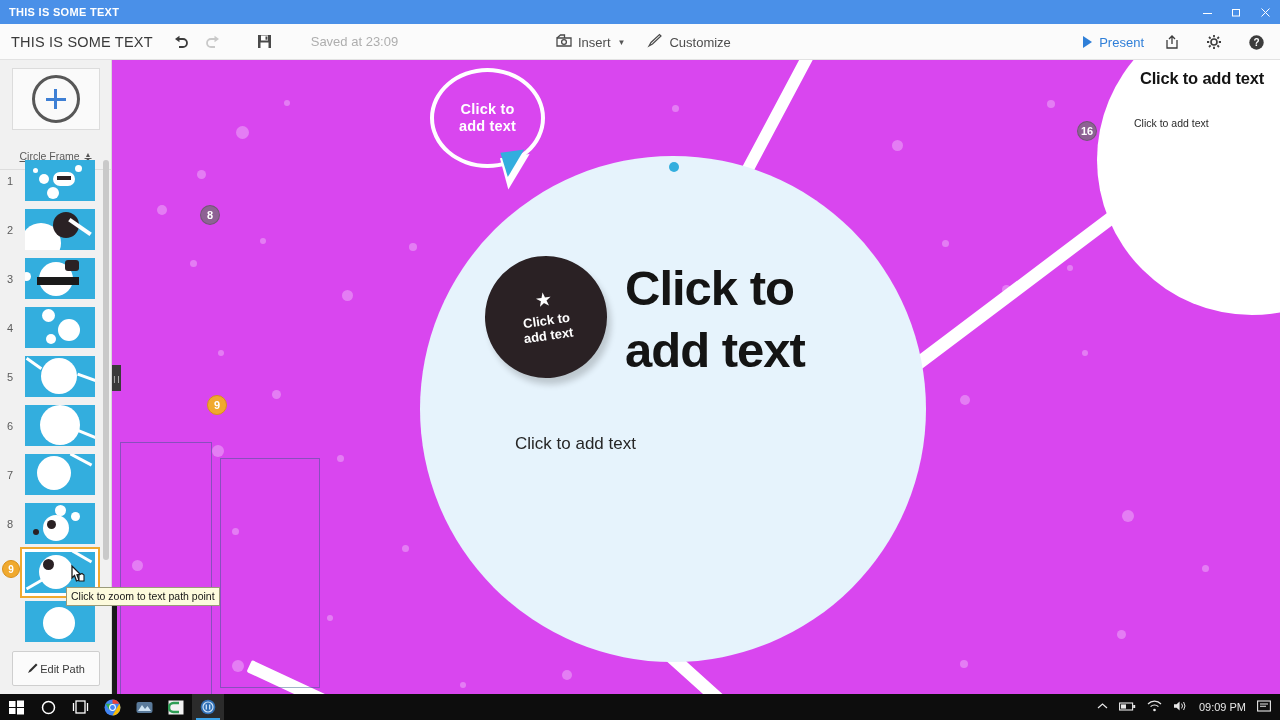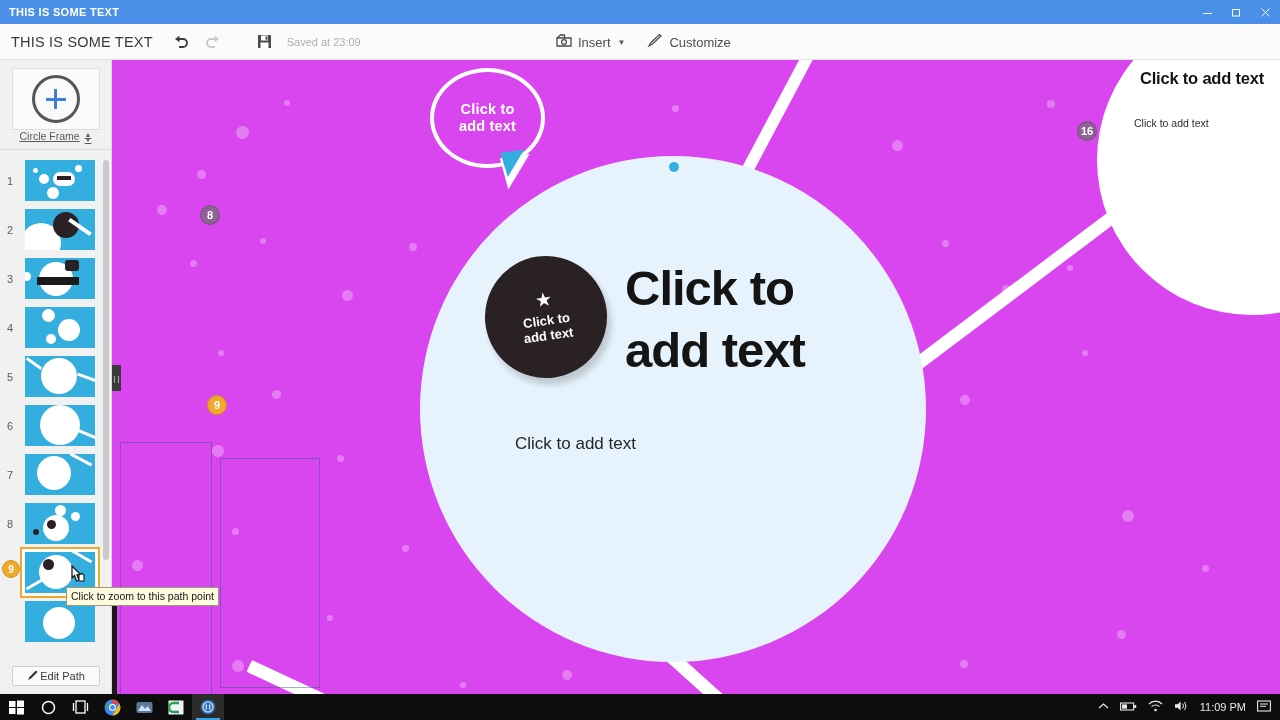--- a/index.html
+++ b/index.html
@@ -37,21 +37,21 @@
   }
   .doc-title {
     margin-left: 11px; font-size: 14.5px; color: #3a3a3a;
     letter-spacing: .2px;
   }
   .tb-icon {
     display: flex; align-items: center; justify-content: center;
     width: 28px; height: 28px;
   }
   .tb-group-left { display: flex; align-items: center; margin-left: 14px; gap: 4px; }
-  .saved-text { font-size: 11px; color: #aeaeae; margin-left: 4px; }
+  .saved-text { font-size: 13px; color: #aeaeae; margin-left: 28px; }
   .tb-center {
     position: absolute; left: 556px; top: 0; height: 36px;
     display: flex; align-items: center; gap: 22px;
   }
   .tb-item {
     display: flex; align-items: center; gap: 6px;
     font-size: 13px; color: #4d4d4d;
   }
   .caret { font-size: 8px; color: #555; margin-left: 1px; }
   .tb-right {
@@ -84,21 +84,21 @@
     width: 48px; height: 48px; border-radius: 50%;
     border: 3px solid #575757;
     display: flex; align-items: center; justify-content: center;
   }
   .plus-v, .plus-h { position: absolute; background: #3e7fd4; }
   .plusbox { position: relative; width: 20px; height: 20px; }
   .plus-h { left: 0; top: 8.5px; width: 20px; height: 3px; }
   .plus-v { top: 0; left: 8.5px; height: 20px; width: 3px; }
   .frame-label {
     text-align: center; font-size: 10.5px; color: #5a5a5a;
-    margin-top: 0; display: flex; align-items: flex-end;
+    margin-top: 20px; display: flex; align-items: flex-end;
     justify-content: center; gap: 5px; text-decoration: underline;
   }
   .spinner-arrows { display: flex; flex-direction: column; line-height: 5px; font-size: 7px; color: #555; }
   .sidebar-sep { height: 1px; background: #dddddd; margin-top: 7px; }
 
   .thumbs {
     position: absolute; top: 96px; left: 0; width: 112px; height: 562px;
     overflow: hidden;
   }
   .thumb-row {
@@ -122,21 +122,21 @@
     background: #f0a92e; color: #fff; font-size: 10px; font-weight: bold;
     display: flex; align-items: center; justify-content: center;
     border: 1px solid #d8901a; z-index: 4;
   }
   .sb-scroll {
     position: absolute; right: 2px; top: 100px;
     width: 6px; height: 400px; background: #c9c9c9; border-radius: 3px;
   }
   .edit-path {
     position: absolute; bottom: 8px; left: 12px;
-    width: 88px; height: 20px; background: #fbfbfb;
+    width: 88px; height: 35px; background: #fbfbfb;
     border: 1px solid #cfcfcf; border-radius: 2px;
     display: flex; align-items: center; justify-content: center; gap: 1px;
     font-size: 11px; color: #3a3a3a;
   }
 
   
   .canvas {
     position: absolute; top: 60px; left: 112px;
     width: 1168px; height: 634px;
     background: #d946ef; overflow: hidden;
@@ -314,20 +314,47 @@
       <div class="tb-item">
         <span>
           <svg width="16" height="15" viewBox="0 0 16 15">
             <path d="M2 13 L4 9.5 L12.5 1.5 L14 3 L5.5 11 Z" stroke="#4a4a4a" stroke-width="1.2" fill="none"></path>
           </svg>
         </span>
         <span>Customize</span>
       </div>
     </div>
 
+    <div class="tb-right">
+      <div class="present-btn">
+        <span class="tri-play"></span>
+        <span>Present</span>
+      </div>
+      <div class="tb-icon">
+        <svg width="16" height="16" viewBox="0 0 16 16">
+          <path d="M3 6 L3 14 L13 14 L13 6" stroke="#3c3c3c" stroke-width="1.3" fill="none"></path>
+          <path d="M8 10 L8 2 M5 5 L8 2 L11 5" stroke="#3c3c3c" stroke-width="1.3" fill="none"></path>
+        </svg>
+      </div>
+      <div class="tb-icon">
+        <svg width="16" height="16" viewBox="0 0 16 16">
+          <circle cx="8" cy="8" r="3" stroke="#3c3c3c" stroke-width="1.6" fill="none"></circle>
+          <g stroke="#3c3c3c" stroke-width="1.8">
+            <path d="M8 1 L8 3.2 M8 12.8 L8 15 M1 8 L3.2 8 M12.8 8 L15 8"></path>
+            <path d="M3 3 L4.6 4.6 M11.4 11.4 L13 13 M13 3 L11.4 4.6 M4.6 11.4 L3 13"></path>
+          </g>
+        </svg>
+      </div>
+      <div class="tb-icon">
+        <svg width="17" height="17" viewBox="0 0 17 17">
+          <circle cx="8.5" cy="8.5" r="7.2" fill="#3c3c3c"></circle>
+          <text x="8.5" y="12.2" font-size="10" font-weight="bold" fill="#fff" text-anchor="middle" font-family="Liberation Sans">?</text>
+        </svg>
+      </div>
+    </div>
   </div>
 
   <div class="canvas">
 
     <div class="pathline" style="left:706px; top:-10px; width:190px; height:12px; transform: rotate(118deg);"></div>
     <div class="pathline" style="left:800px; top:300px; width:330px; height:13px; transform: rotate(-37deg);"></div>
     <div class="pathline" style="left:395px; top:440px; width:370px; height:13px; transform: rotate(42deg);"></div>
     <div class="pathline" style="left:140px; top:600px; width:180px; height:13px; transform: rotate(25deg);"></div>
 
     <div class="dot" style="left:85px; top:110px; width:9px; height:9px;"></div>
@@ -551,21 +578,21 @@
       <span>Edit Path</span>
     </div>
   </div>
 
   <div class="cursor" style="left:66px; top:564px;">
     <svg width="22" height="26" viewBox="0 0 22 26">
       <path d="M6 2 L6 14 L8.5 11.5 L10.5 17 L13 16 L11 10.8 L14.5 10.5 Z" fill="#ffffff" stroke="#1a1a1a" stroke-width="1.3"></path>
       <path d="M13 11 L16 9.5 L18 11 L18 17 L13 17 Z" fill="#ffffff" stroke="#1a1a1a" stroke-width="1.1"></path>
     </svg>
   </div>
-  <div class="tooltip" style="left:66px; top:587px;">Click to zoom to this path point</div>
+  <div class="tooltip" style="left:66px; top:587px;">Click to zoom to text path point</div>
 
   <div class="taskbar">
     <div class="tb-app">
       <svg width="15" height="15" viewBox="0 0 15 15">
         <rect x="0" y="1" width="6.5" height="6" fill="#fff"></rect>
         <rect x="8" y="0.5" width="7" height="6.5" fill="#fff"></rect>
         <rect x="0" y="8" width="6.5" height="6" fill="#fff"></rect>
         <rect x="8" y="8" width="7" height="6.5" fill="#fff"></rect>
       </svg>
     </div>
@@ -629,21 +656,21 @@
           <path d="M3.6 6.6 A5.5 5.5 0 0 1 11.4 6.6" stroke="#e8e8e8" stroke-width="1.2" fill="none"></path>
           <circle cx="7.5" cy="10" r="1.3" fill="#e8e8e8"></circle>
         </svg>
       </span>
       <span>
         <svg width="15" height="12" viewBox="0 0 15 12">
           <path d="M1 4.2 L3.6 4.2 L6.6 1.4 L6.6 10.6 L3.6 7.8 L1 7.8 Z" fill="#e8e8e8"></path>
           <path d="M8.6 3.6 A4 4 0 0 1 8.6 8.4 M10.6 2 A7 7 0 0 1 10.6 10" stroke="#e8e8e8" stroke-width="1" fill="none"></path>
         </svg>
       </span>
-      <span>11:09 PM</span>
+      <span>09:09 PM</span>
       <span>
         <svg width="14" height="13" viewBox="0 0 14 13">
           <rect x="0.6" y="1" width="12.8" height="10" stroke="#e8e8e8" stroke-width="1.1" fill="none"></rect>
           <path d="M3 4 L11 4 M3 6.3 L9 6.3" stroke="#e8e8e8" stroke-width="1.1"></path>
         </svg>
       </span>
     </div>
   </div>
 
 </div>

